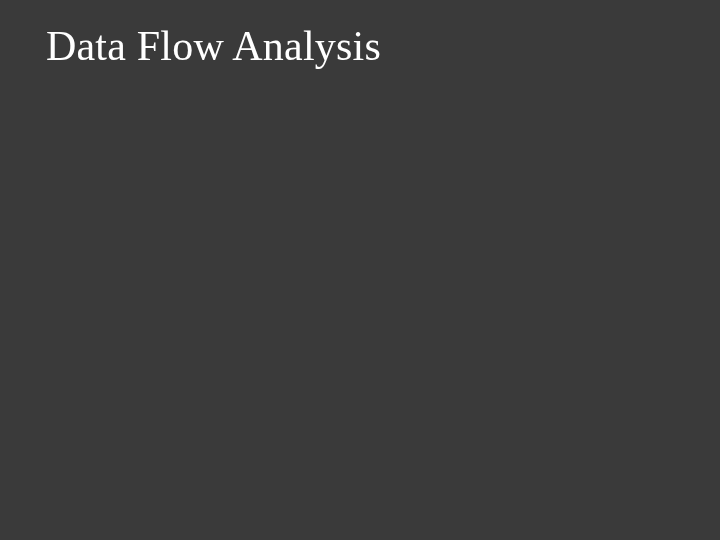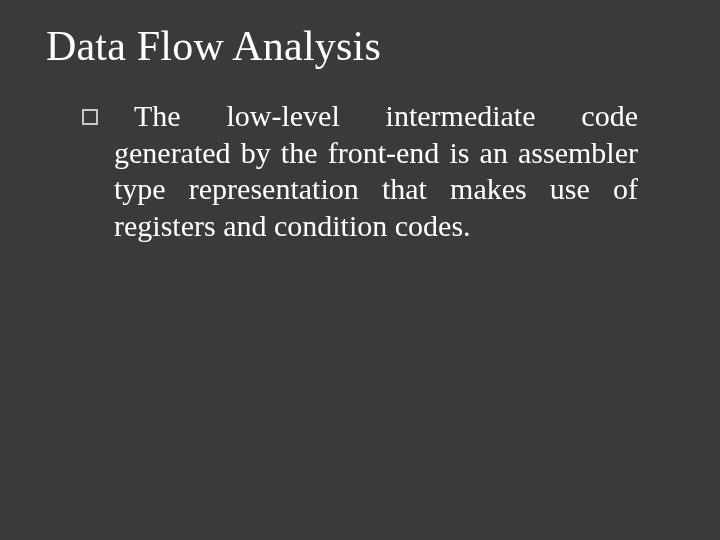--- a/index.html
+++ b/index.html
@@ -51,15 +51,14 @@
   .bullet.indent {
     margin-right: 36px;
   }
 </style>
 </head>
 <body>
 
 <div class="slide">
   <h1 class="title">Data Flow Analysis</h1>
   <div class="body">
-    <p class="para"><span class="bullet indent"></span><span>The low-level intermediate code generated by the front-end is an assembler type representation that makes use of registers and condition codes.</span></p>
   </div>
 </div>
 
 </body></html>

